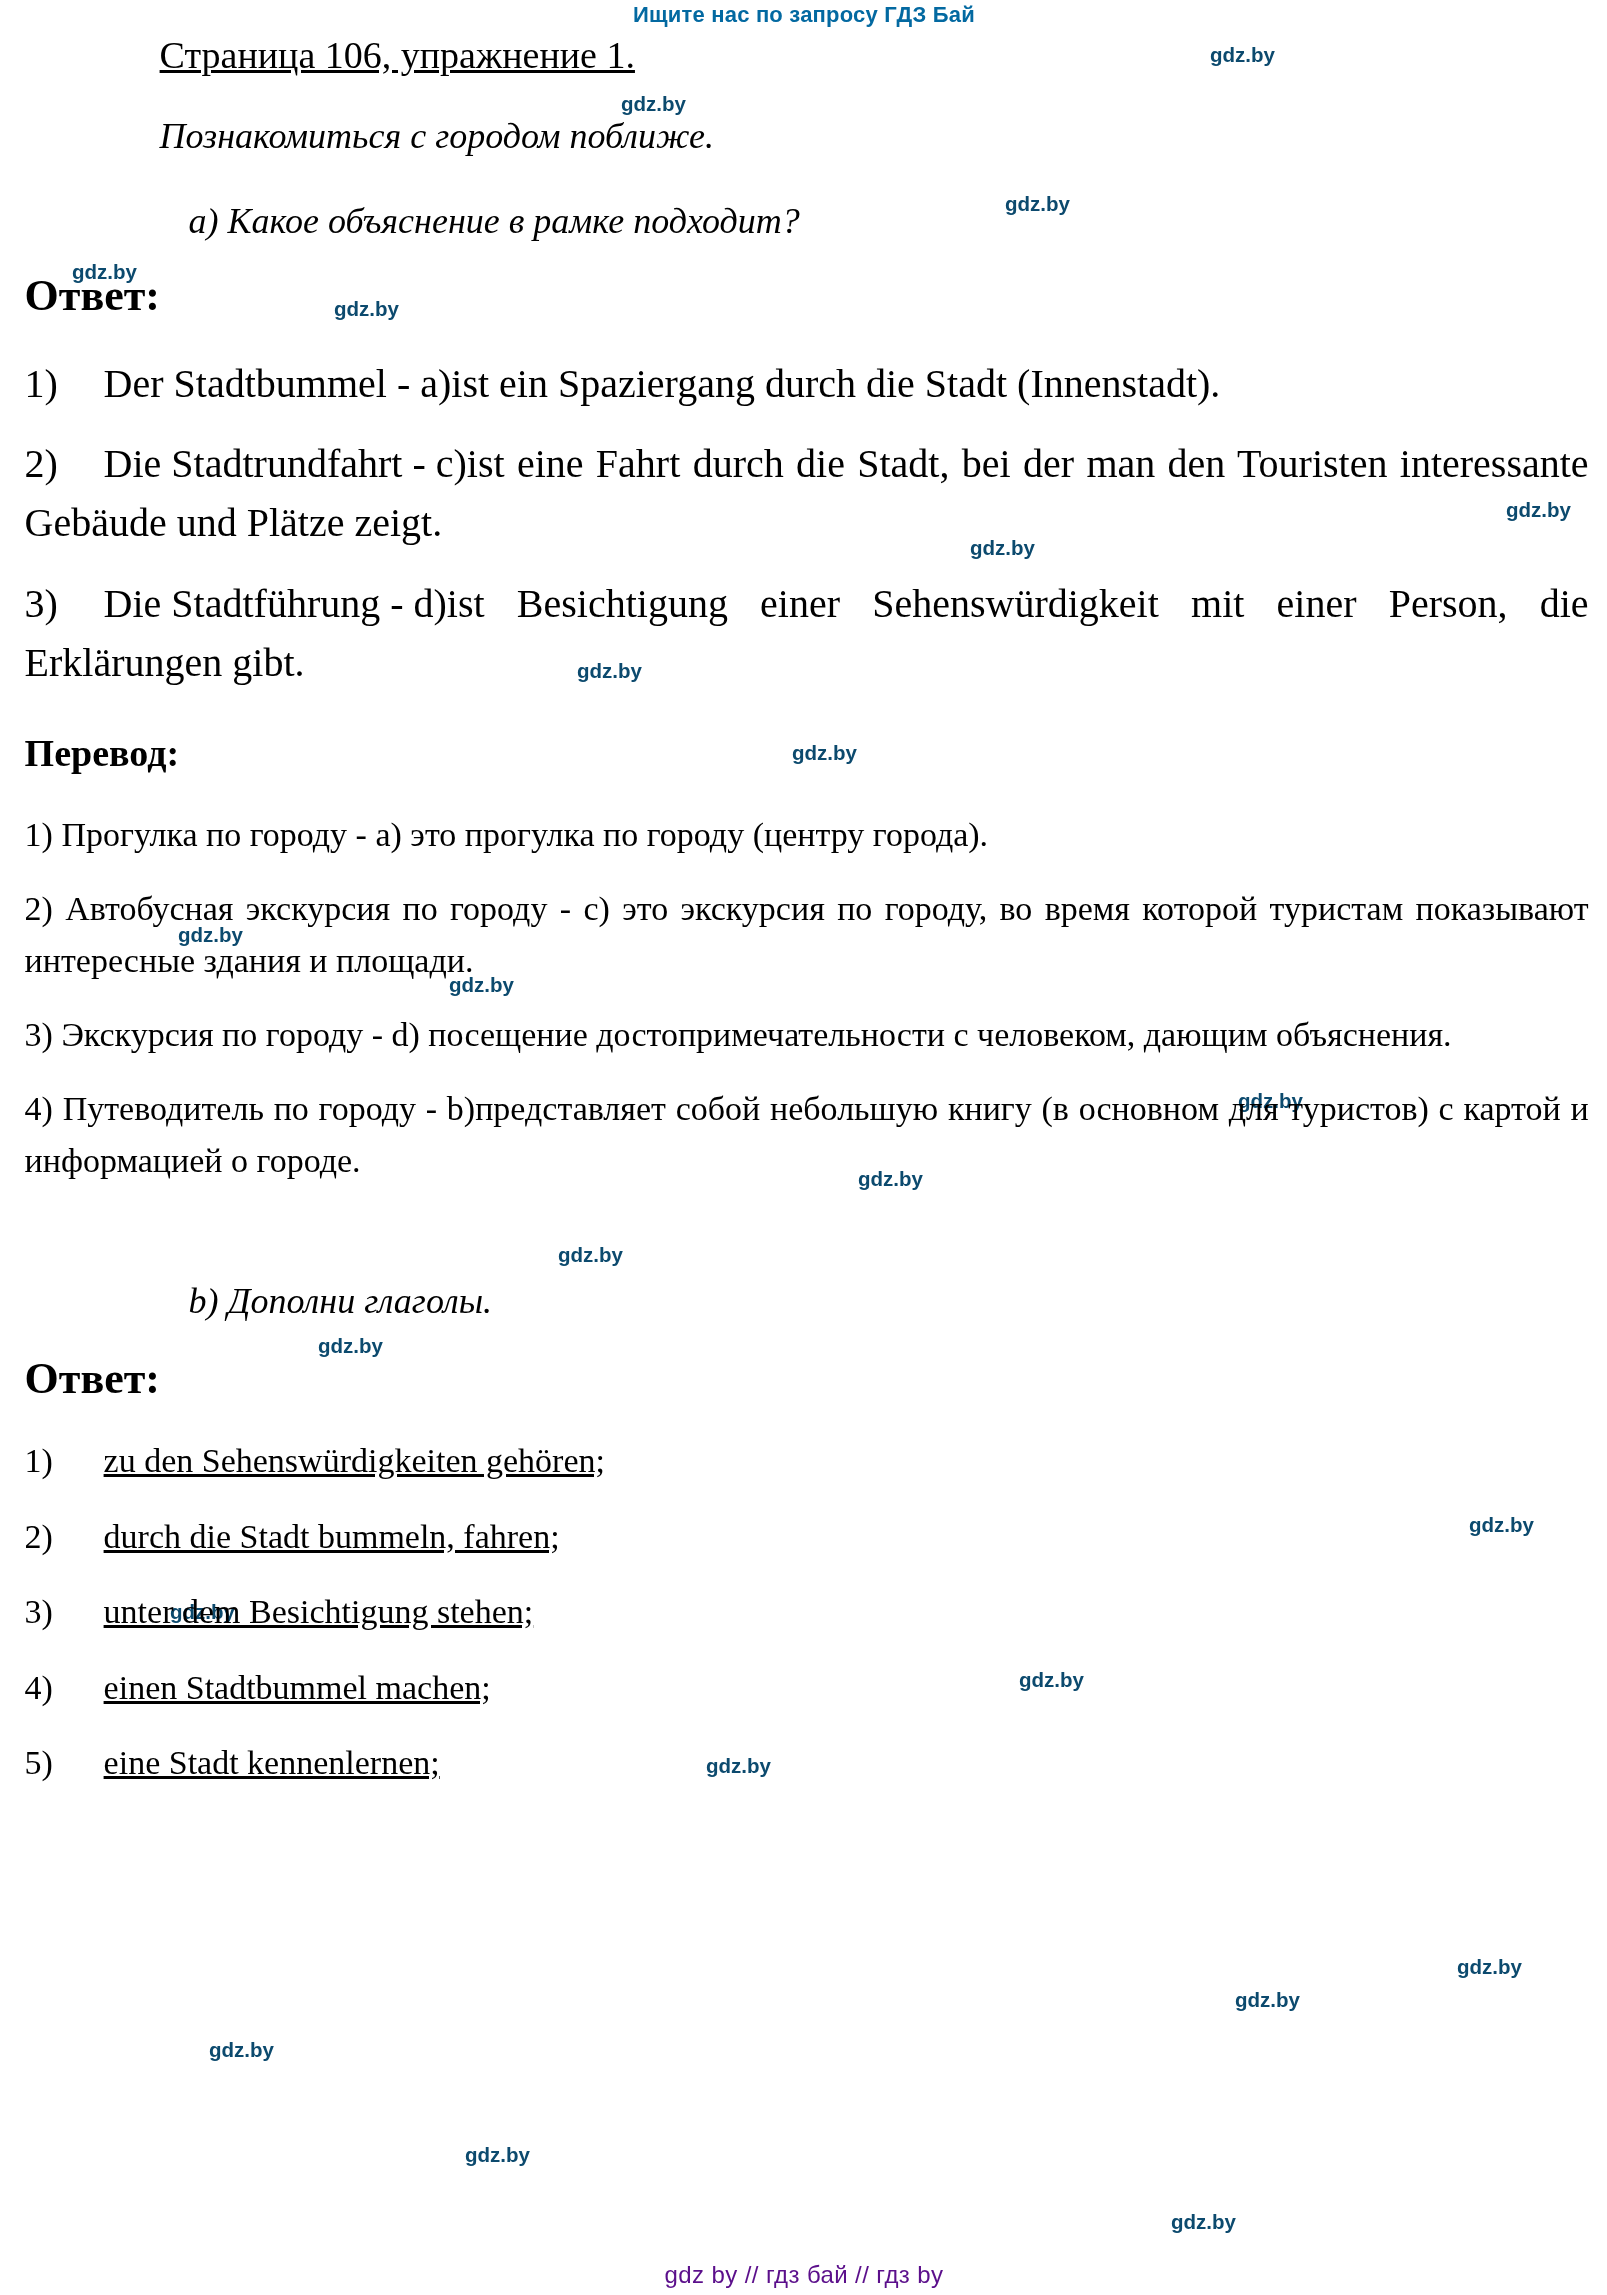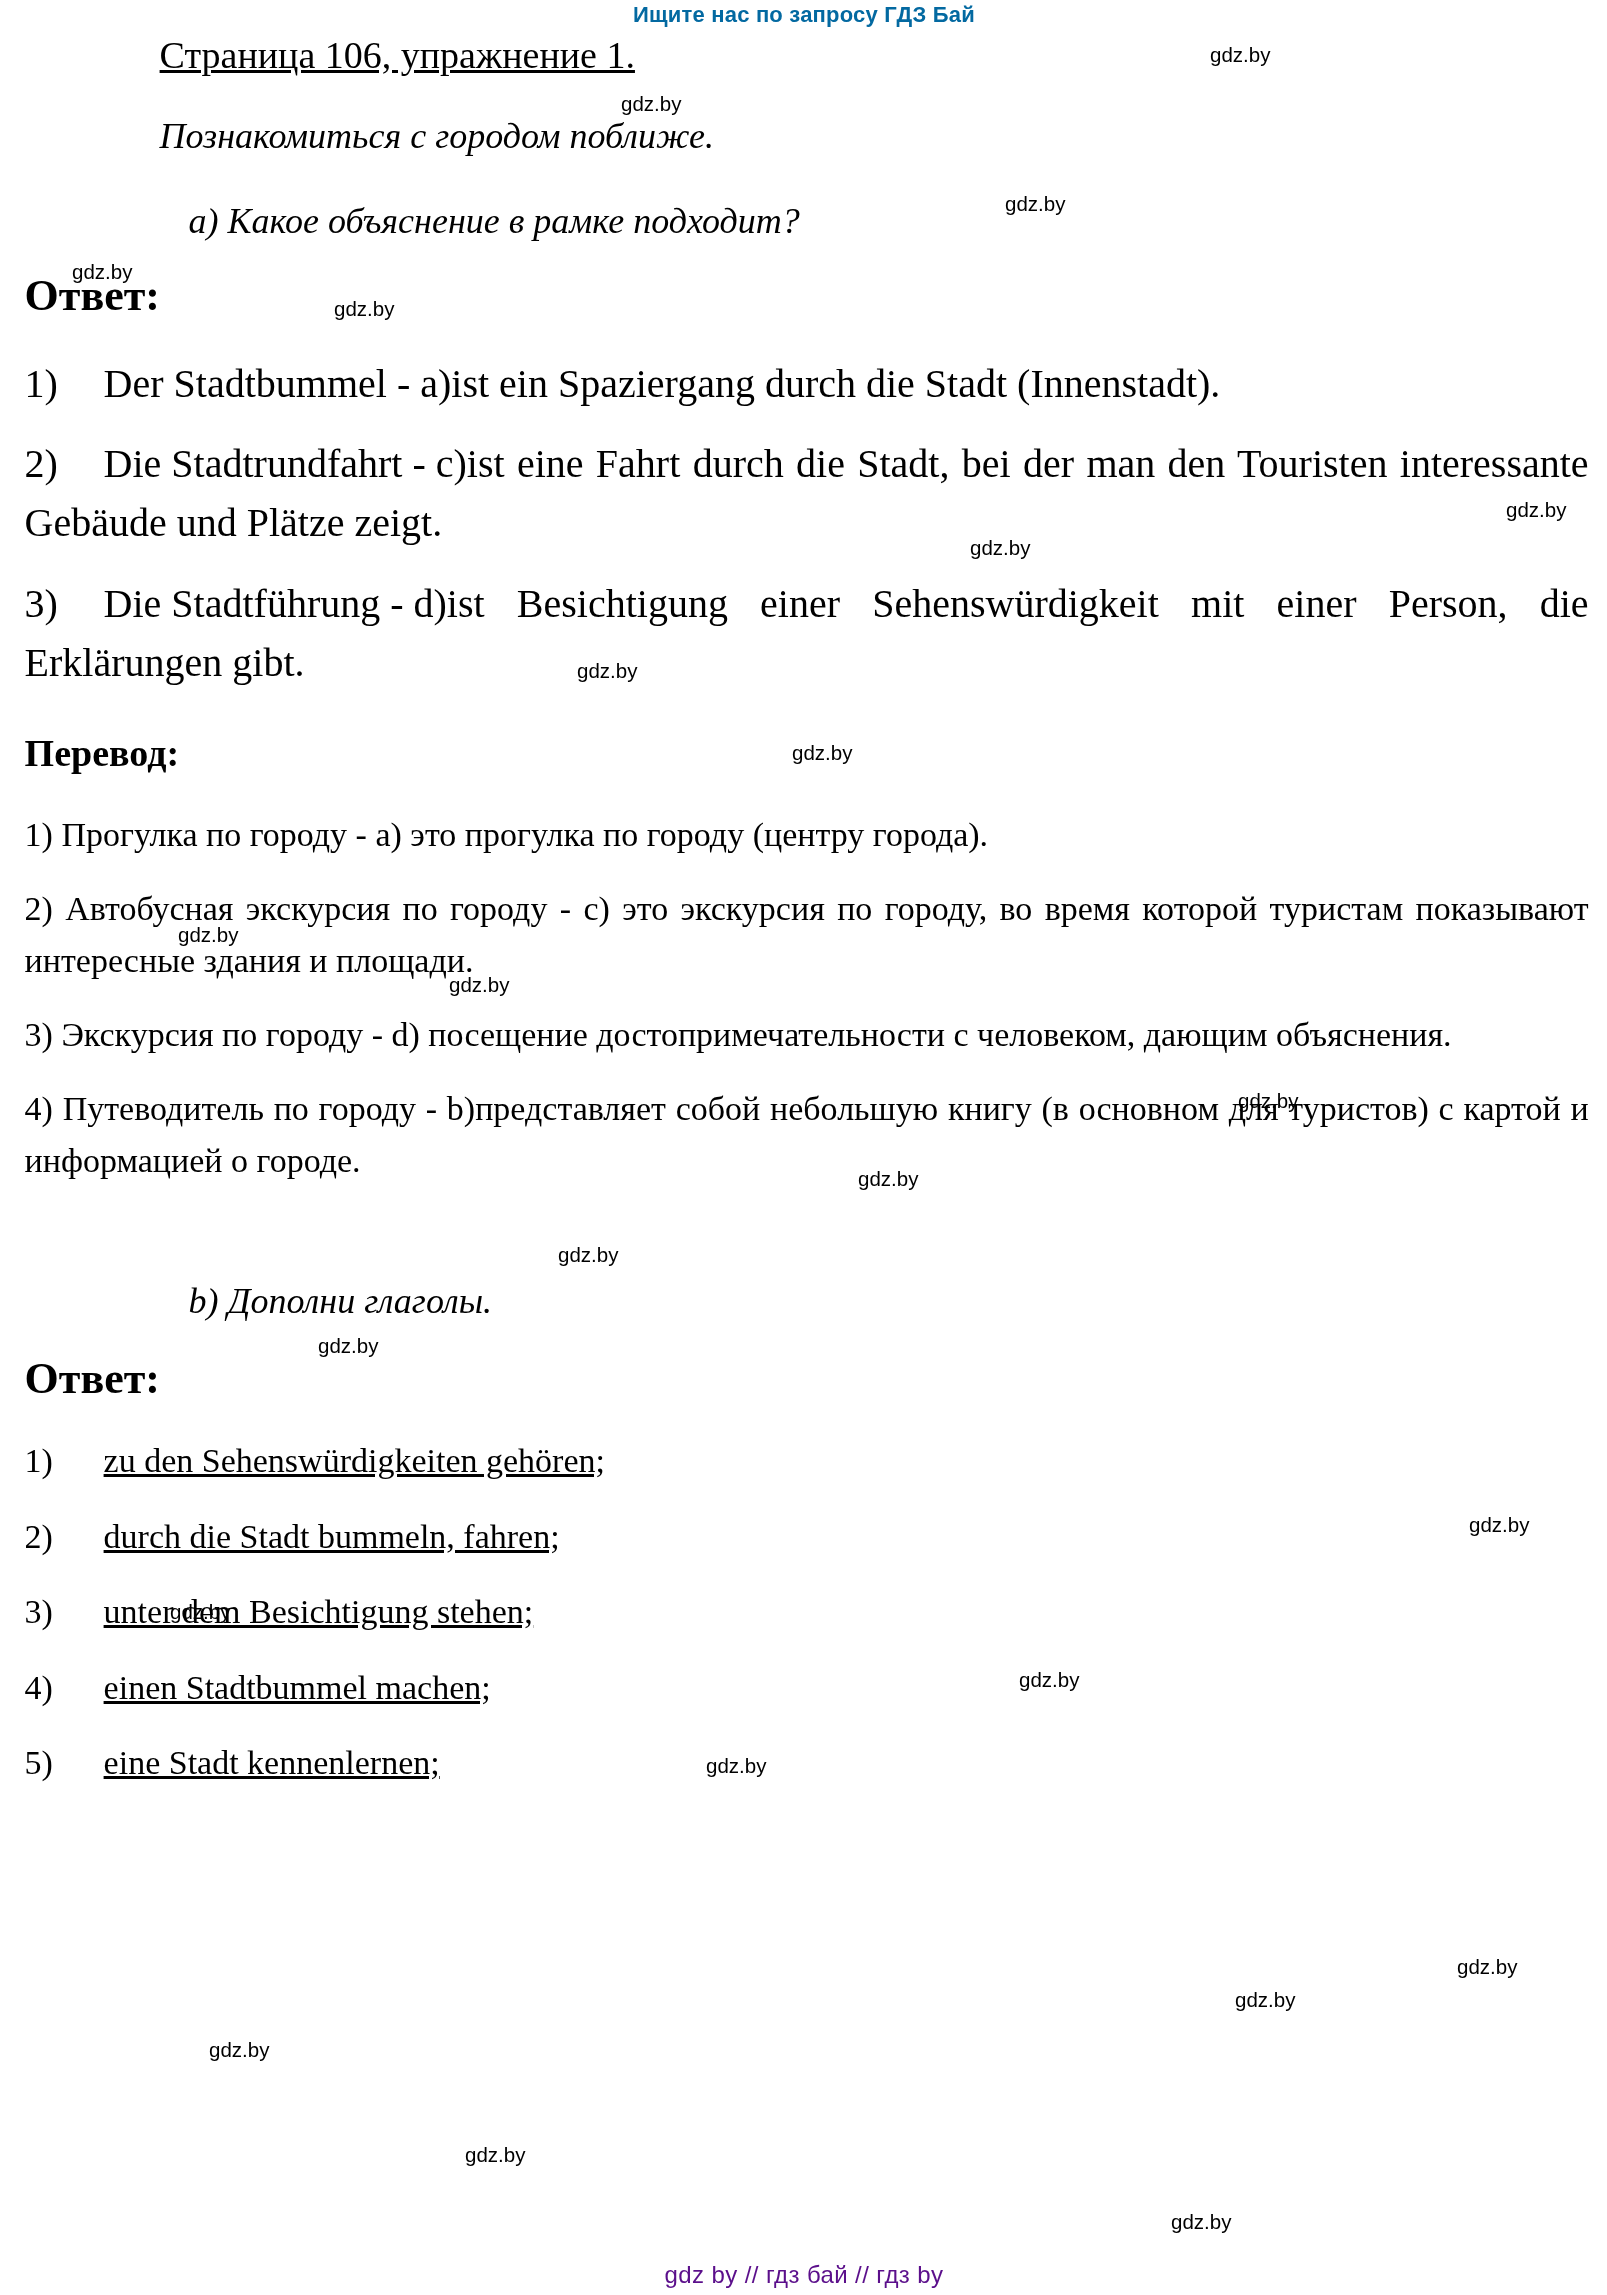--- a/index.html
+++ b/index.html
@@ -29,23 +29,23 @@
     font-size: 22px;
     color: #0369a1;
     letter-spacing: 0.2px;
   }
 
   
   .wm {
     position: absolute;
     font-family: "Liberation Sans", sans-serif;
     font-size: 20.5px;
-    color: #000000;
+    color: #0c4a6e;
     white-space: nowrap;
-    font-weight: 400;
+    font-weight: 700;
   }
 
   
   .content {
     position: absolute;
     left: 24.6px;
     top: 33px;
     width: 1564px;
   }
 

